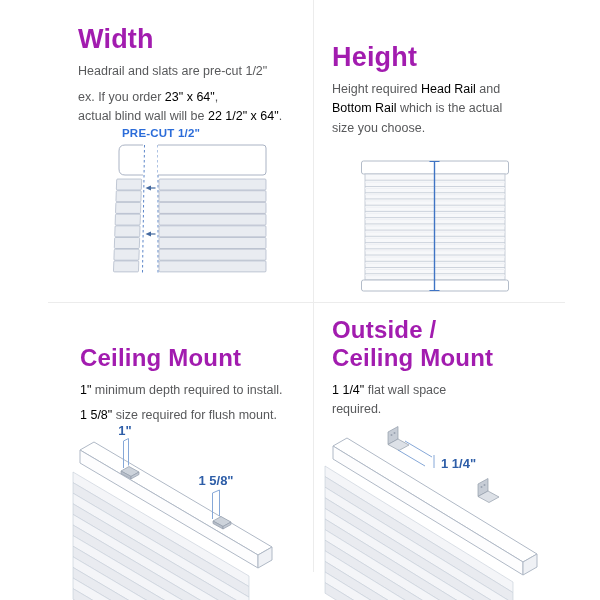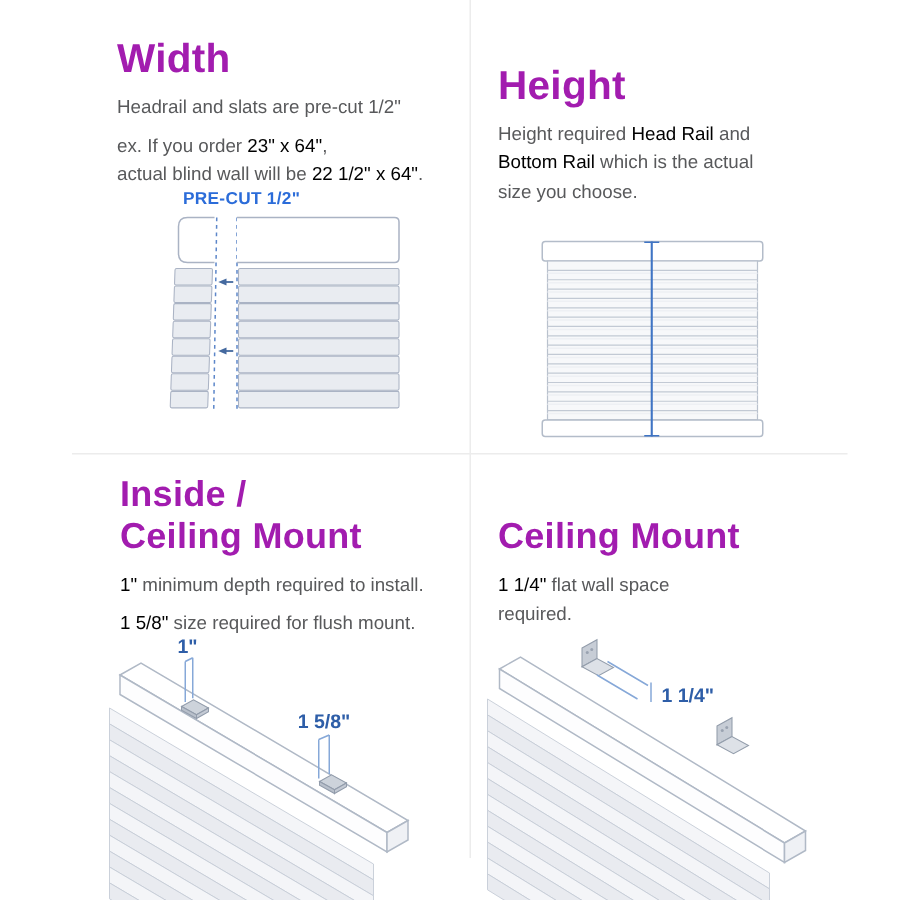--- a/index.html
+++ b/index.html
@@ -102,21 +102,21 @@
       </g>
       <g stroke="#3f74c4" fill="none">
         <line x1="74.5" y1="3" x2="74.5" y2="133" stroke-width="1.4"></line>
         <line x1="69.5" y1="3.5" x2="79.5" y2="3.5" stroke-width="1"></line>
         <line x1="69.5" y1="132.5" x2="79.5" y2="132.5" stroke-width="1"></line>
       </g>
     </svg>
   </section>
 
   <section class="quad q-inside">
-    <h2 class="small"><span>Inside /</span><br><span>Ceiling Mount</span></h2>
+    <h2 class="small"><br><span>Ceiling Mount</span></h2>
     <p class="body req1"><b>1"</b><span> minimum depth required to install.</span></p>
     <p class="body req2"><b>1 5/8"</b><span> size required for flush mount.</span></p>
     <svg class="svg-inside" width="280" height="178" viewBox="0 0 280 178">
       <g stroke="#c5ccd6" stroke-width="0.6">
         <path d="M48,50 L224,154 L224,164.6 L48,60.6 Z" fill="#f4f5f8"></path>
         <path d="M48,60.6 L224,164.6 L224,175.2 L48,71.2 Z" fill="#e9ebf0"></path>
         <path d="M48,71.2 L224,175.2 L224,185.8 L48,81.8 Z" fill="#f4f5f8"></path>
         <path d="M48,81.8 L224,185.8 L224,196.4 L48,92.4 Z" fill="#e9ebf0"></path>
         <path d="M48,92.4 L224,196.4 L224,207 L48,103 Z" fill="#f4f5f8"></path>
         <path d="M48,103 L224,207 L224,217.6 L48,113.6 Z" fill="#e9ebf0"></path>
@@ -145,21 +145,21 @@
       <g stroke="#86a8d8" stroke-width="1" fill="none">
         <path d="M98.5,19 L98.5,46 M103.5,16.5 L103.5,43.5 M98.5,19 L103.5,16.5"></path>
         <path d="M187.5,71 L187.5,97 M194.5,68 L194.5,94 M187.5,71 L194.5,68"></path>
       </g>
       <text x="100" y="13" text-anchor="middle">1"</text>
       <text x="191" y="63" text-anchor="middle">1 5/8"</text>
     </svg>
   </section>
 
   <section class="quad q-outside">
-    <h2 class="small"><br><span>Ceiling Mount</span></h2>
+    <h2 class="small"><span>Outside /</span><br><span>Ceiling Mount</span></h2>
     <p class="body req1"><b>1 1/4"</b><span> flat wall space required.</span></p>
     <svg class="svg-outside" width="285" height="192" viewBox="0 0 285 192">
       <g stroke="#c5ccd6" stroke-width="0.6">
         <path d="M10,58 L198,174 L198,184.6 L10,68.6 Z" fill="#f4f5f8"></path>
         <path d="M10,68.6 L198,184.6 L198,195.2 L10,79.2 Z" fill="#e9ebf0"></path>
         <path d="M10,79.2 L198,195.2 L198,205.8 L10,89.8 Z" fill="#f4f5f8"></path>
         <path d="M10,89.8 L198,205.8 L198,216.4 L10,100.4 Z" fill="#e9ebf0"></path>
         <path d="M10,100.4 L198,216.4 L198,227 L10,111 Z" fill="#f4f5f8"></path>
         <path d="M10,111 L198,227 L198,237.6 L10,121.6 Z" fill="#e9ebf0"></path>
         <path d="M10,121.6 L198,237.6 L198,248.2 L10,132.2 Z" fill="#f4f5f8"></path>

